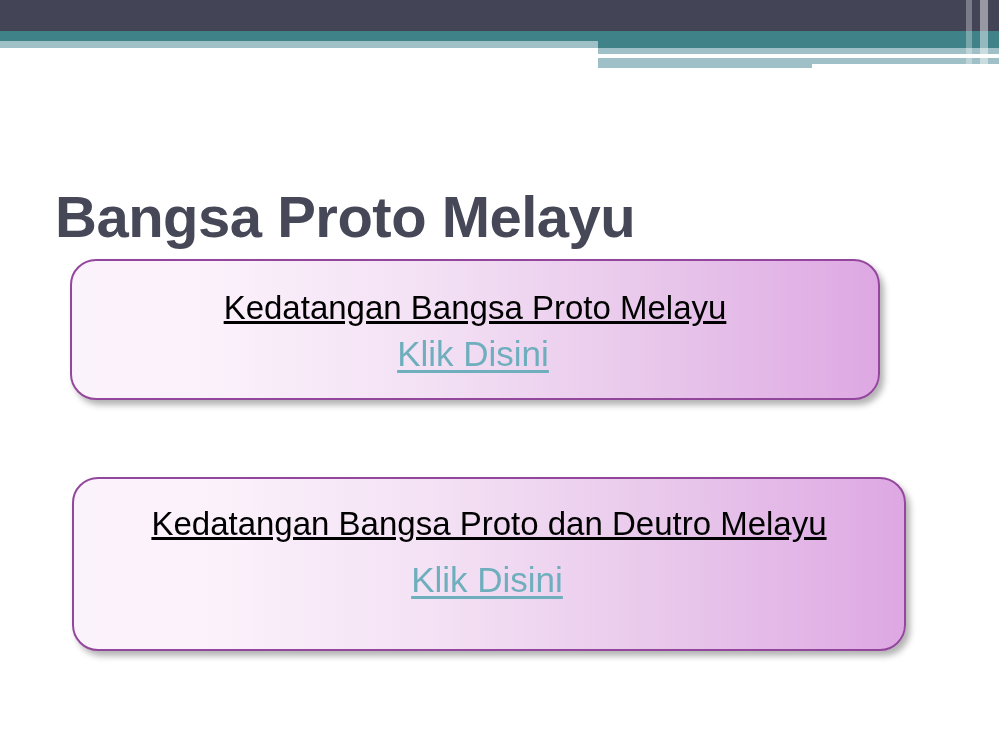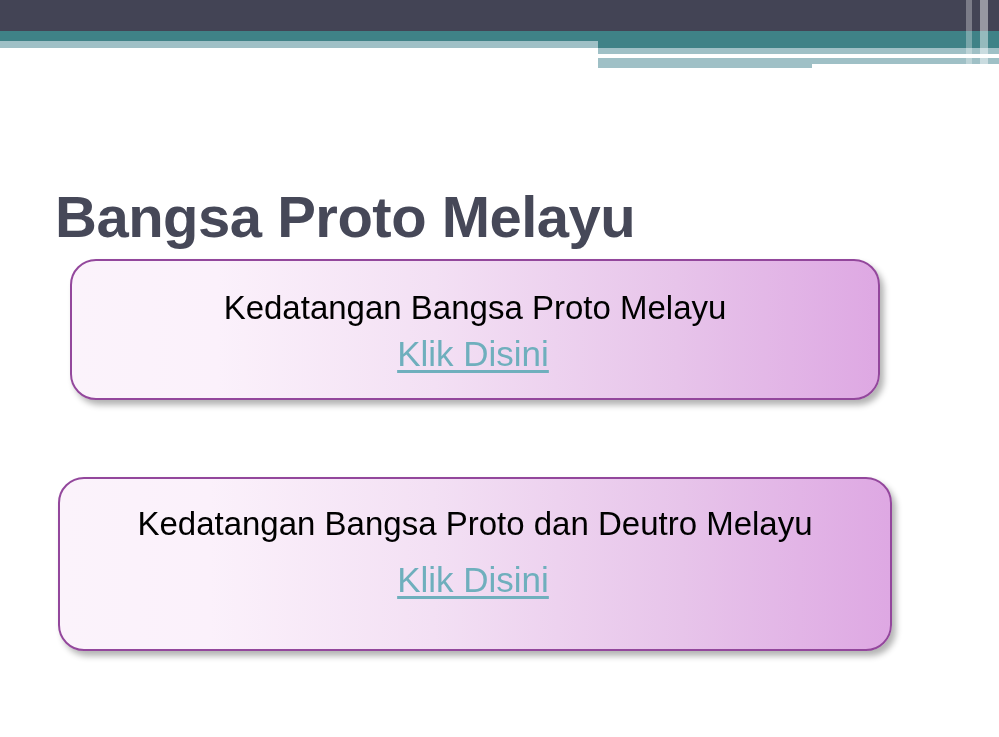--- a/index.html
+++ b/index.html
@@ -141,29 +141,30 @@
     position: absolute;
     box-sizing: border-box;
     border: 2px solid #93479c;
     border-radius: 26px;
     background: linear-gradient(to right, #fbf3fb 0%, #fbf1fb 18%, #f3e0f4 45%, #e7c4ea 75%, #dea8e3 100%);
     box-shadow: 4px 5px 6px rgba(0,0,0,0.30);
     padding: 14px 22px 10px 22px;
     display: flex;
     flex-direction: column;
     justify-content: flex-start;
+    text-decoration: underline;
   }
   #box-1 {
     left: 70px;
     top: 259px;
     width: 810px;
     height: 141px;
   }
   #box-2 {
-    left: 58px;
+    left: 72px;
     top: 477px;
     width: 834px;
     height: 174px;
   }
 
   .box-heading {
     text-align: center;
     font-size: 33px;
     color: #000000;
     line-height: 1.18;

